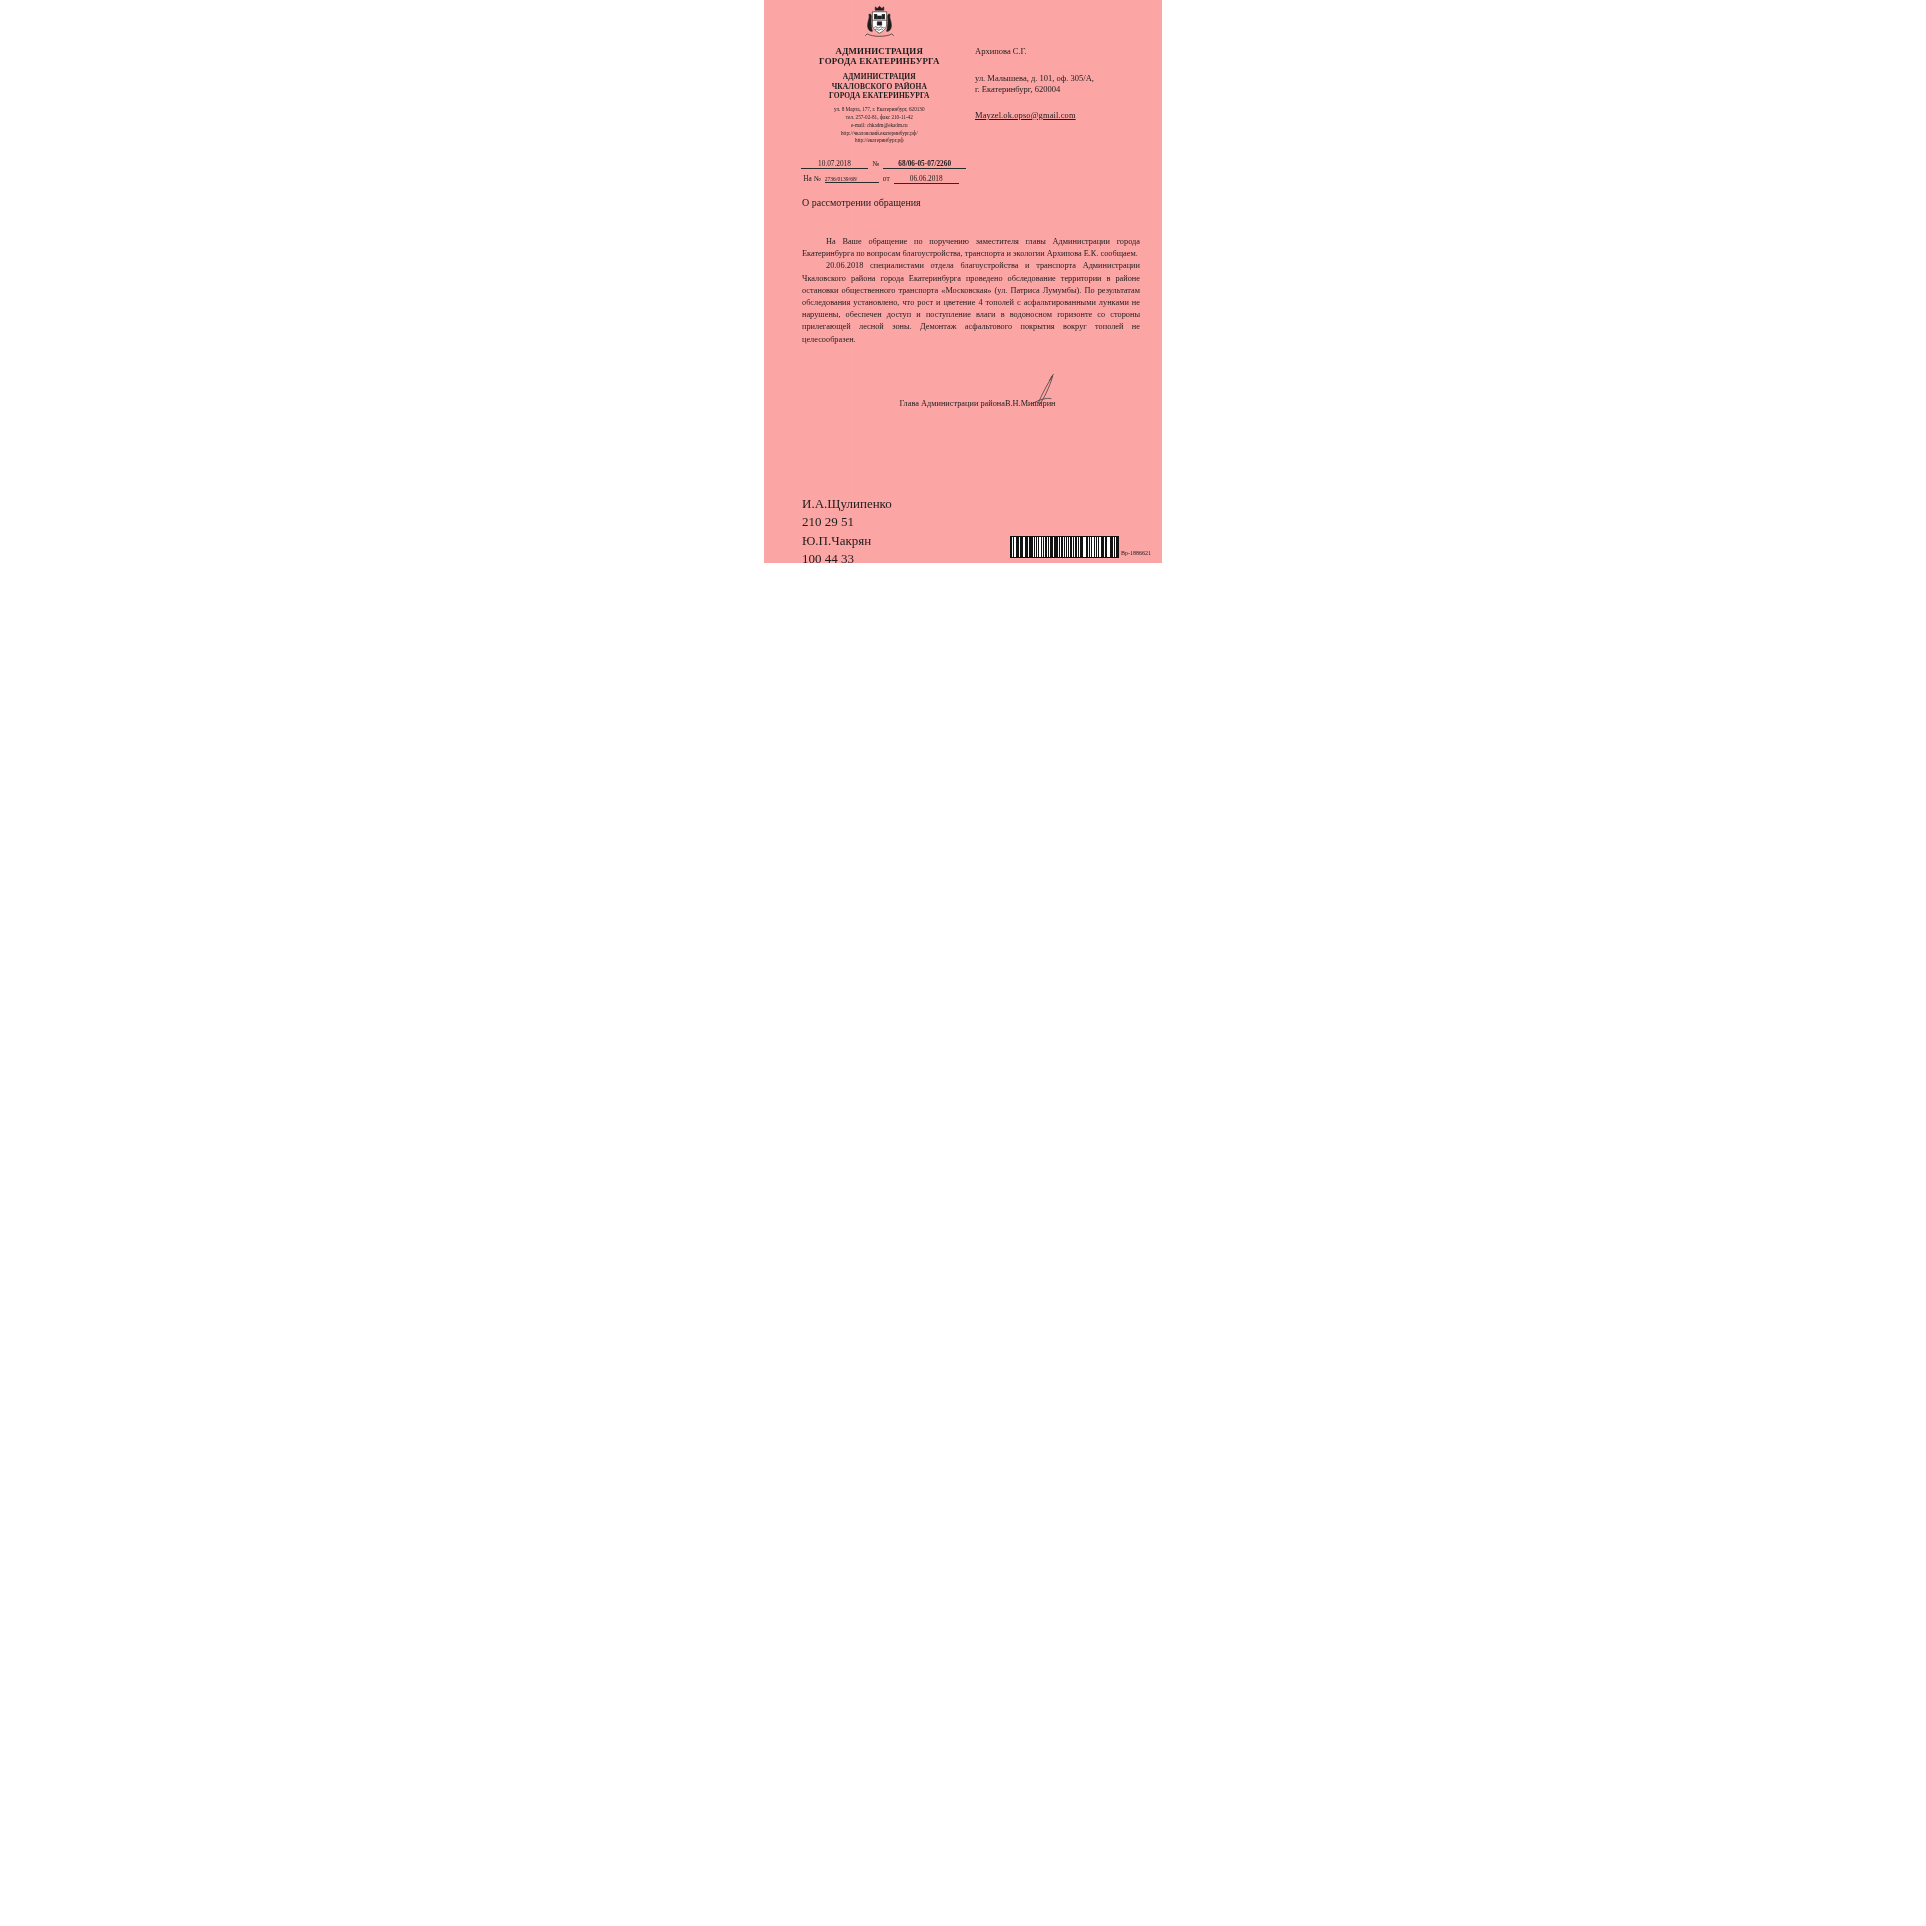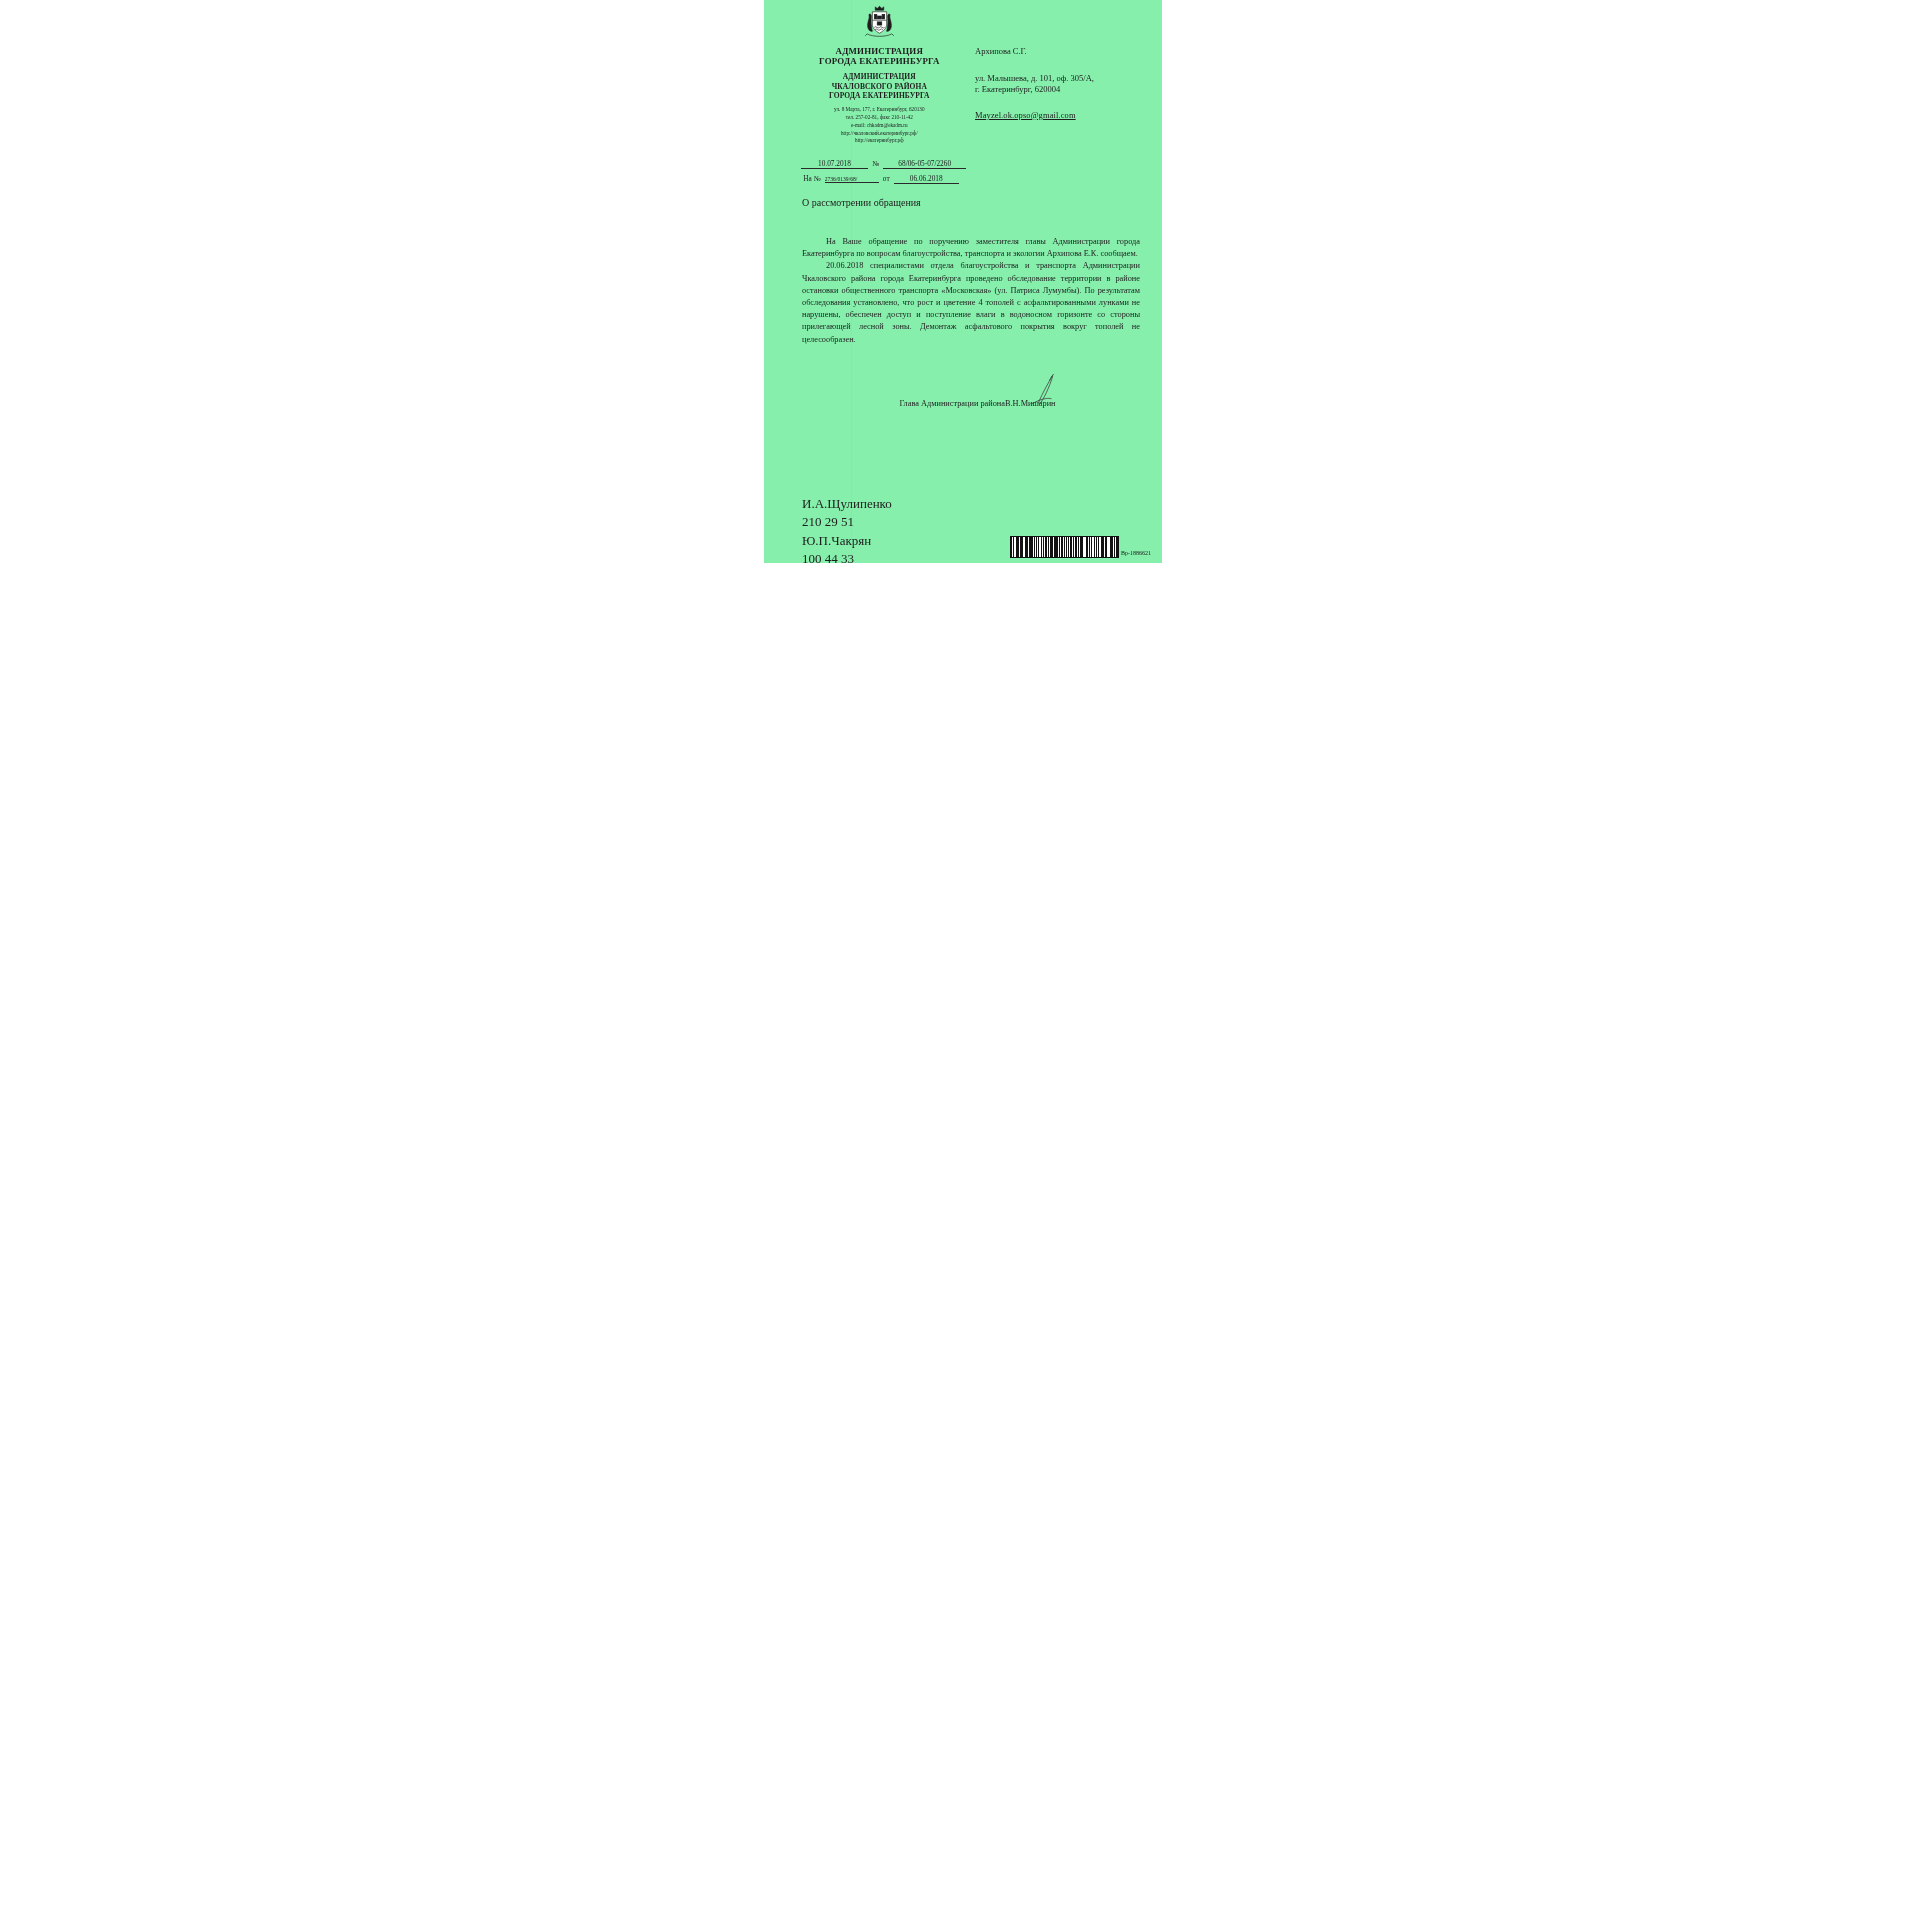--- a/index.html
+++ b/index.html
@@ -1,21 +1,21 @@
 <!DOCTYPE html>
 <html style="font-size:6.2px"><head>
 <meta charset="utf-8">
 <style>
   html, body { margin: 0; padding: 0; background: #ffffff; }
   .page {
     position: relative;
     width: 398px;
     height: 563px;
     margin: 0 auto;
-    background: #86efac;
+    background: #fca5a5;
     color: #1d1d1d;
     font-family: "Liberation Serif", "DejaVu Serif", serif;
     overflow: hidden;
   }
   .fold-line {
     position: absolute;
     left: 87px; top: 0; bottom: 0;
     width: 0.8px;
     background: #c2c2c2;
     opacity: .65;
@@ -51,21 +51,21 @@
   
   .reference {
     position: absolute;
     left: 37px; top: 159px;
     width: 169px;
     font-size: 7.3px;
   }
   .ref-row { margin-bottom: 5.4px; white-space: nowrap; }
   .u { border-bottom: 0.6px solid #2a2a2a; display: inline-block; text-align: center; }
   .cell-date { min-width: 67px; }
-  .cell-num  { min-width: 83px; }
+  .cell-num  { min-width: 83px; font-weight: bold; }
   .cell-replynum { min-width: 54px; font-size: 5.6px; text-align: left; }
   .cell-replydate { min-width: 65px; }
   .ref-label { padding: 0 2.3px; }
 
   
   .recipient {
     position: absolute;
     left: 211px; top: 46px;
     width: 169px;
     font-size: 8.5px;

